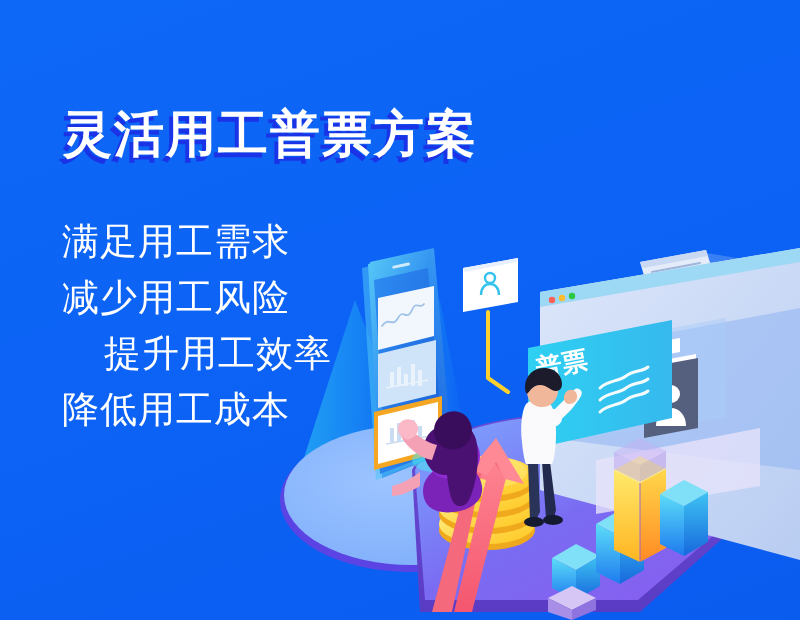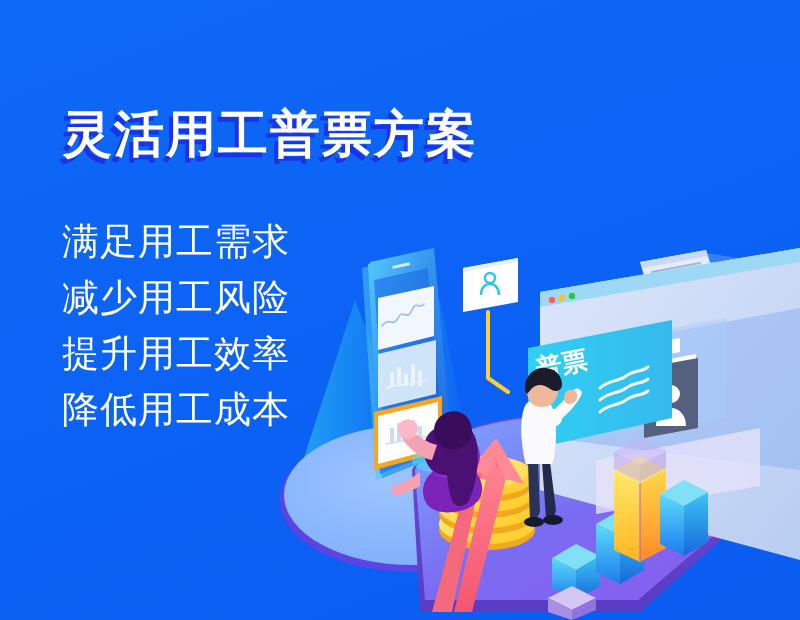--- a/index.html
+++ b/index.html
@@ -20,21 +20,21 @@
     color:#FFFFFF;letter-spacing:2px;white-space:nowrap;
     text-shadow:-4px 5px 0 #1B33E6;
   }
   .sub-line{
     position:absolute;left:62px;
     font-size:37px;line-height:40px;color:#FFFFFF;
     letter-spacing:1px;white-space:nowrap;font-weight:normal;
   }
   .sub-0{top:222px;}
   .sub-1{top:278px;}
-  .sub-2{top:334px;}
+  .sub-2{top:334px;margin-left:42px;}
   .sub-3{top:390px;}
 
   
   #art{position:absolute;left:0;top:0;width:800px;height:620px;}
   #art svg{display:block;}
   .invoice-cn{
     font-family:"Liberation Sans","DejaVu Sans",sans-serif;
     font-size:26px;font-weight:bold;fill:#FFFFFF;
   }
 </style>

